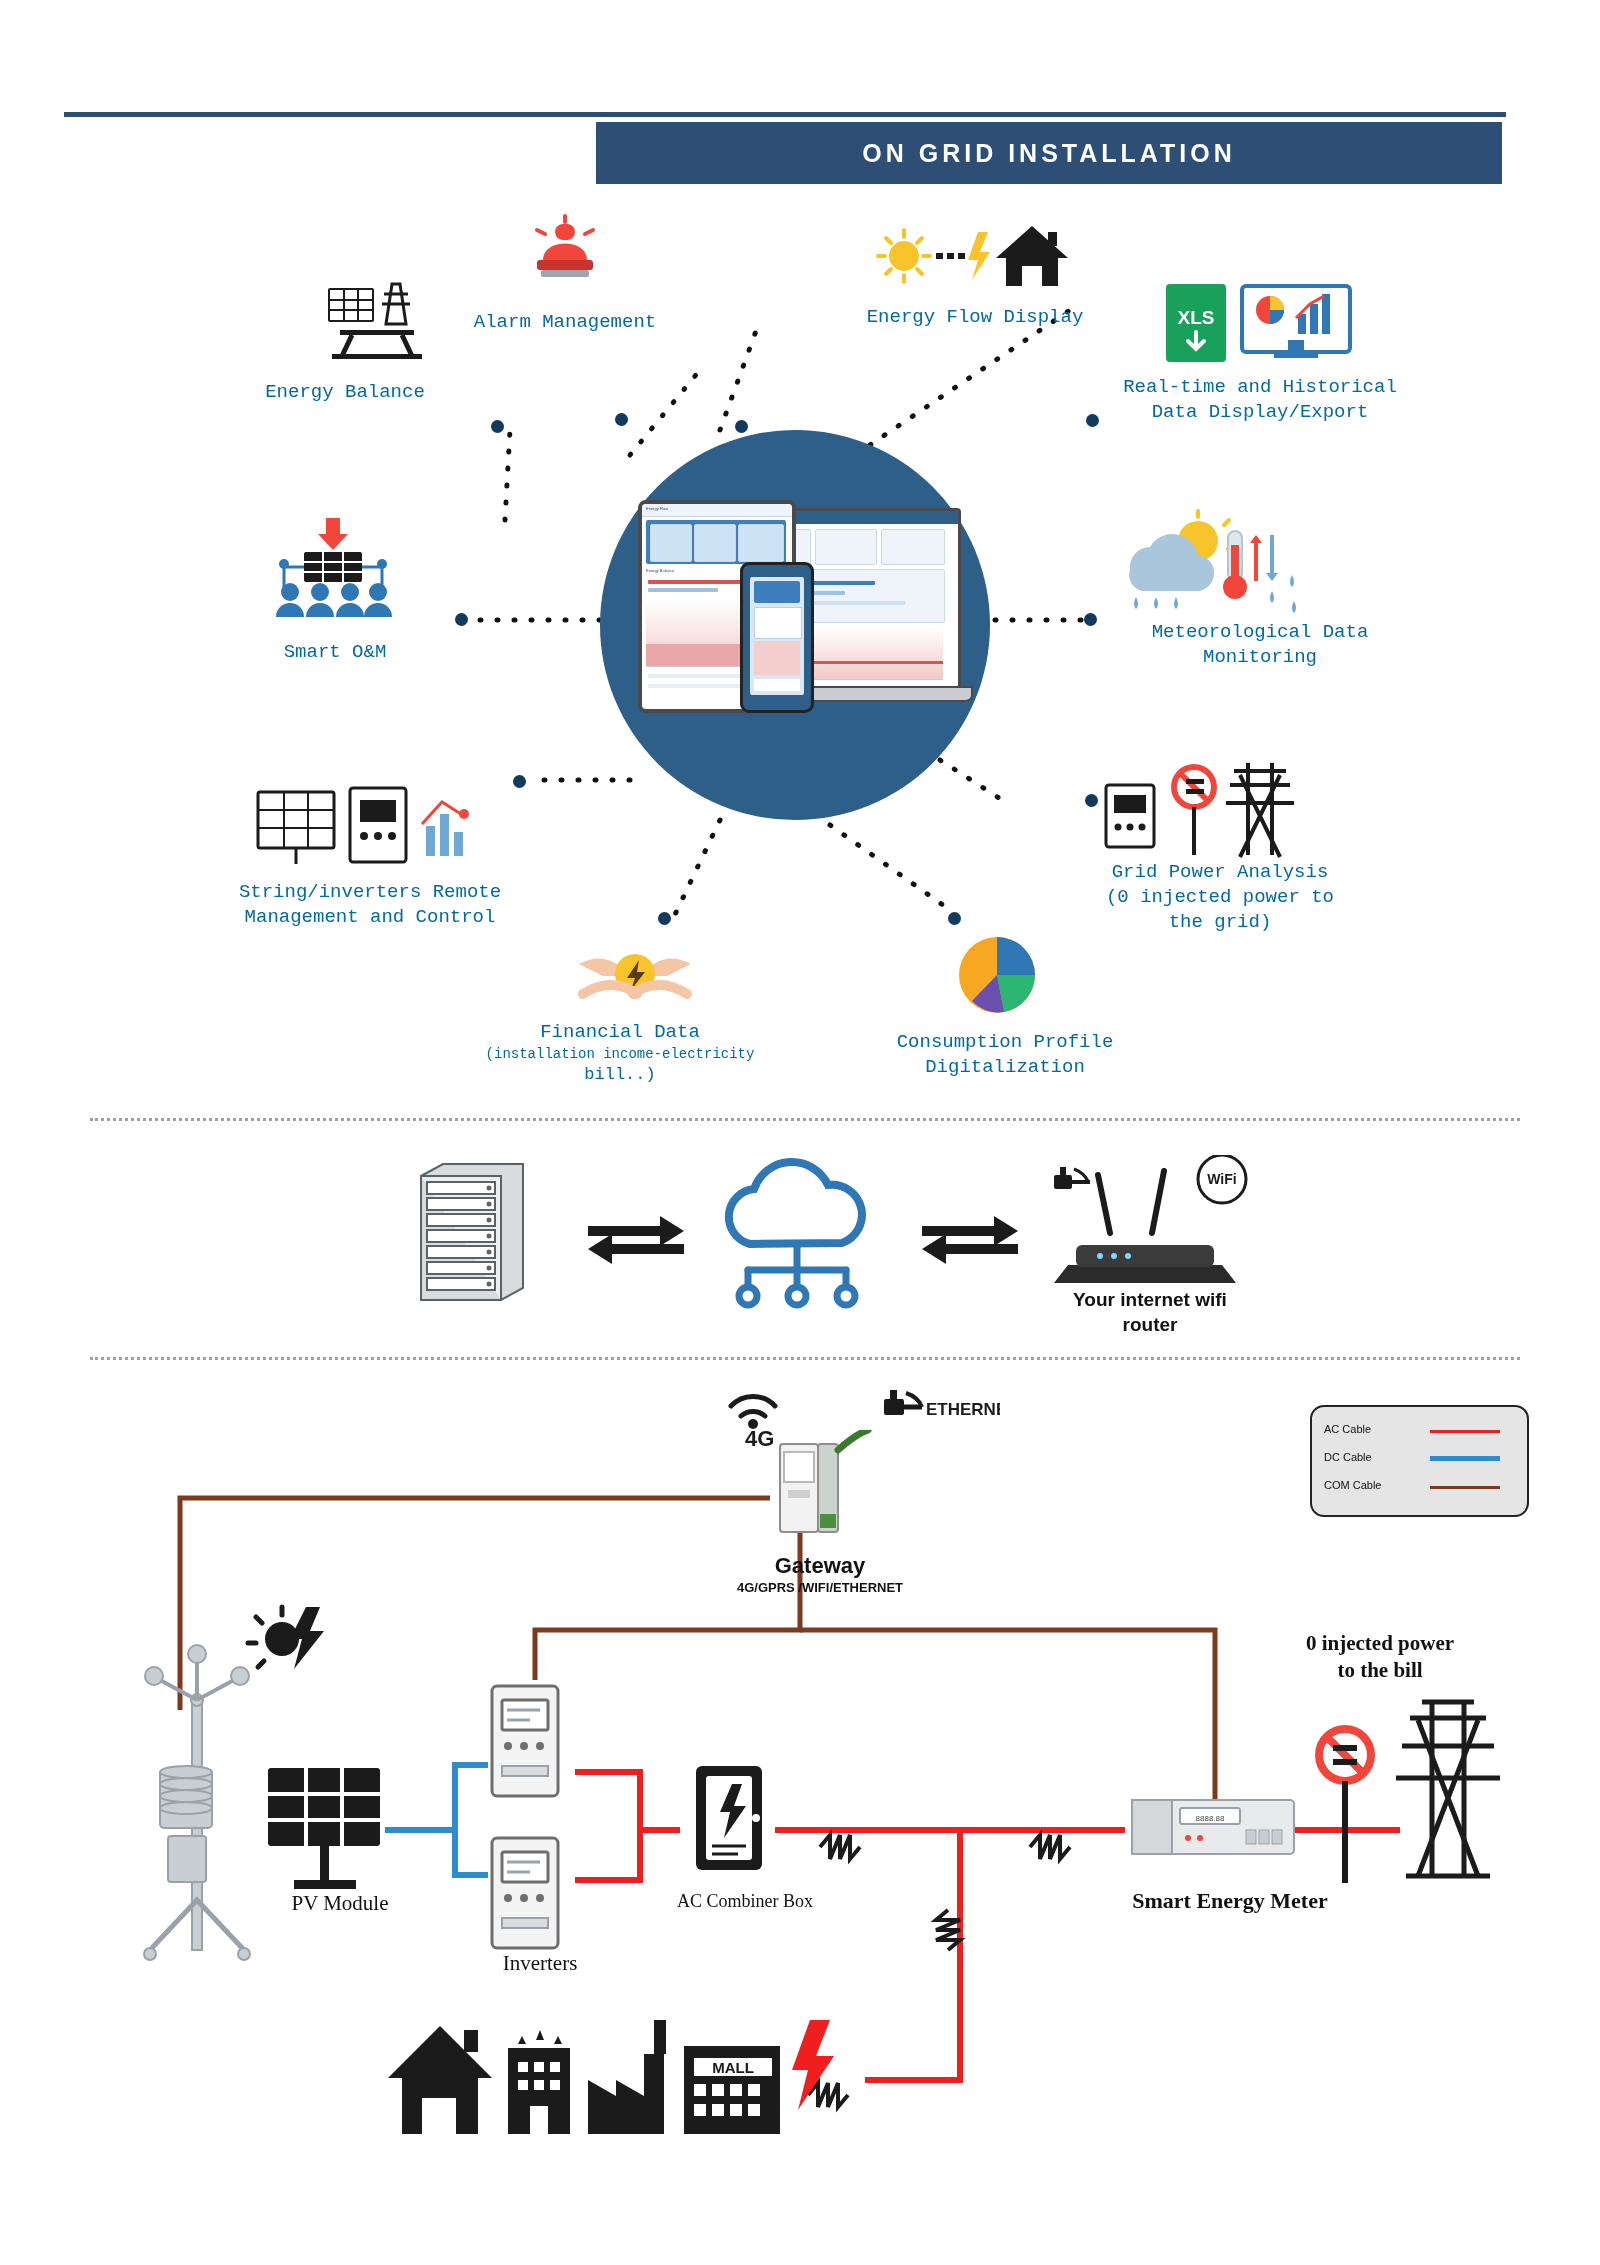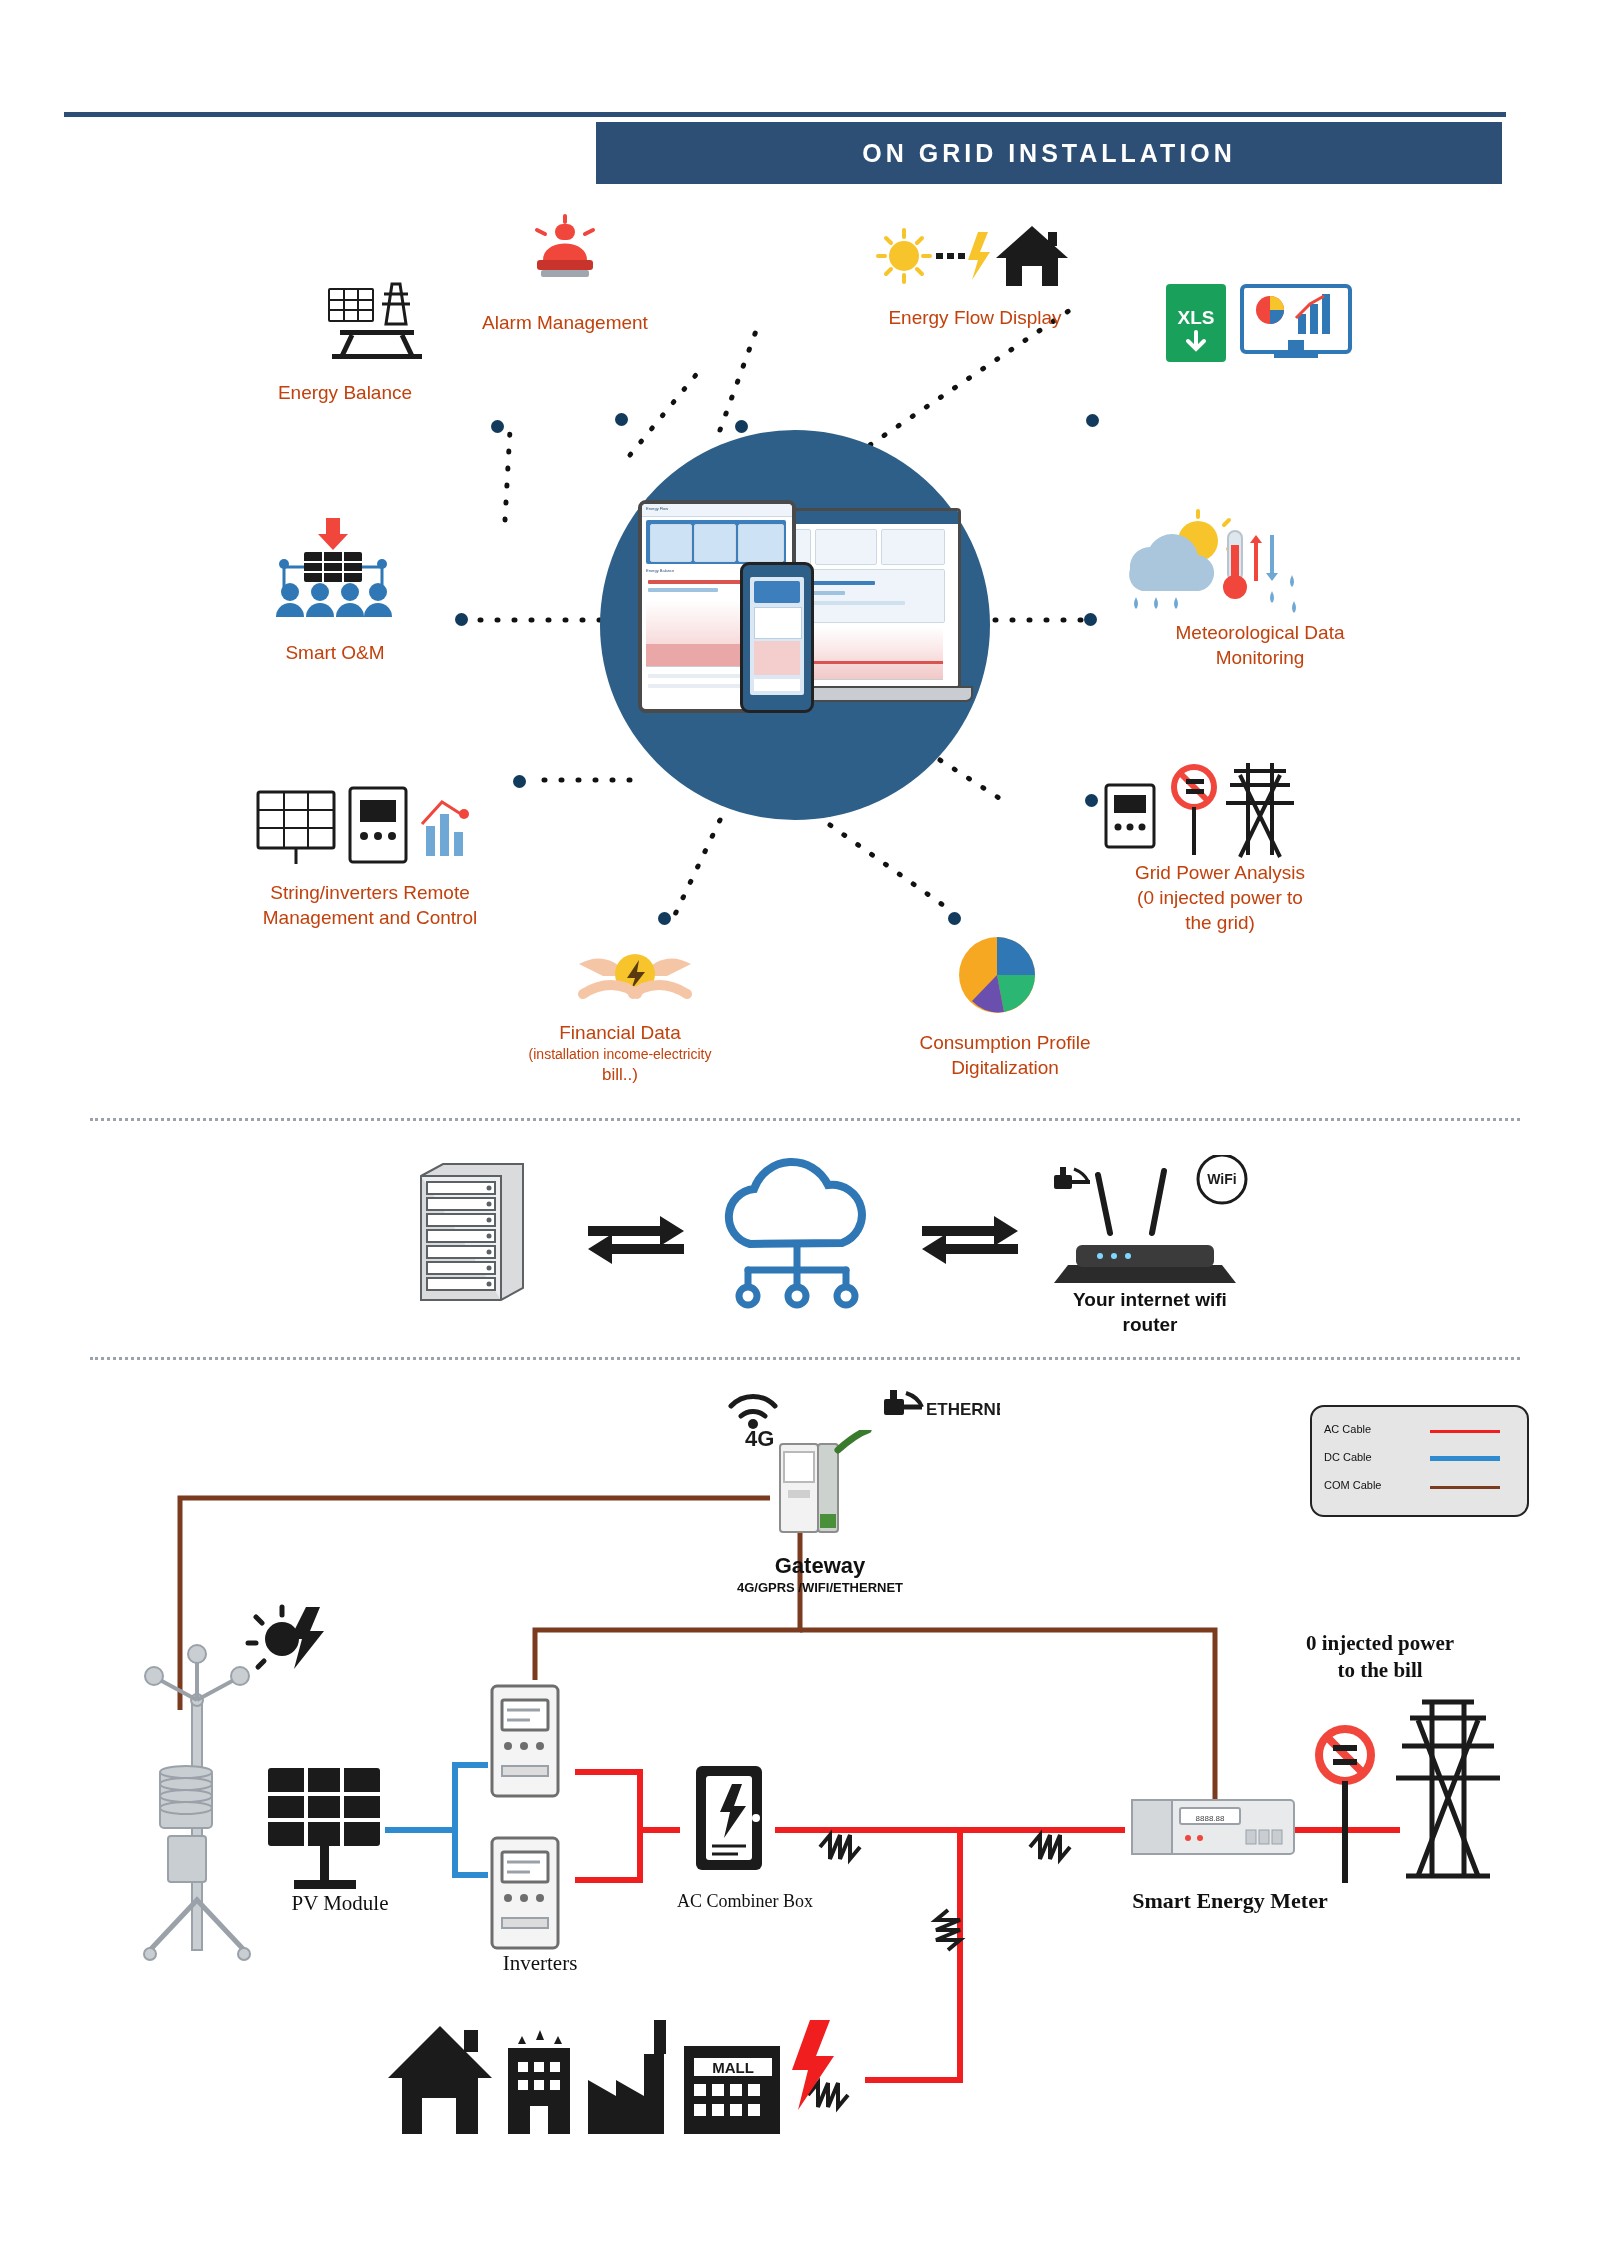--- a/index.html
+++ b/index.html
@@ -57,22 +57,22 @@
   .mini-card{background:#eef4fa;border:1px solid #cbd9e6;border-radius:2px;}
   .mini-red{height:3px;background:#d9534f;}
   .chart-area{
     background:linear-gradient(to top,#f2c8c8 0%,#fbeaea 60%,#ffffff 100%);
     border-bottom:1px solid #c9ccd1;
   }
   .dot{position:absolute;width:13px;height:13px;border-radius:50%;background:#123a5c;}
 
   
   .flabel{
-    position:absolute;text-align:center;color:#c2410c;font-size:19px;line-height:1.32;
-    font-family:Liberation Sans, sans-serif;
+    position:absolute;text-align:center;color:#0369a1;font-size:19px;line-height:1.32;
+    font-family:Liberation Mono, monospace;
   }
 
   
   .sep{
     position:absolute;left:90px;width:1430px;height:0;
     border-top:3px dotted #9aa3ab;
   }
 
   
   .cap{
@@ -249,20 +249,24 @@
       <g fill="#2f77b5">
         <rect x="140" y="36" width="8" height="20"></rect>
           <rect x="152" y="26" width="8" height="30"></rect>
           <rect x="164" y="16" width="8" height="40"></rect>
       </g>
       <path d="M138 40 L152 26 L166 18" stroke="#f0463c" stroke-width="3" fill="none"></path>
       <rect x="116" y="74" width="44" height="6" fill="#2f77b5"></rect>
       <rect x="130" y="62" width="16" height="12" fill="#2f77b5"></rect>
     </g>
   </svg>
+  <div class="flabel" style="left:1110px;top:375px;width:300px;">
+    <div>Real-time and Historical</div>
+    <div>Data Display/Export</div>
+  </div>
 
   <svg style="position:absolute;left:268px;top:512px;width:130px;height:110px;" viewBox="0 0 130 110">
     <g>
       <path d="M58 6 L72 6 L72 22 L80 22 L65 38 L50 22 L58 22 Z" fill="#f0463c"></path>
       <rect x="36" y="40" width="58" height="30" rx="2" fill="#1b1b1b"></rect>
       <g stroke="#ffffff" stroke-width="2">
           <line x1="36" y1="50" x2="94" y2="50"></line>
           <line x1="36" y1="60" x2="94" y2="60"></line>
           <line x1="55" y1="40" x2="55" y2="70"></line>
           <line x1="75" y1="40" x2="75" y2="70"></line>

